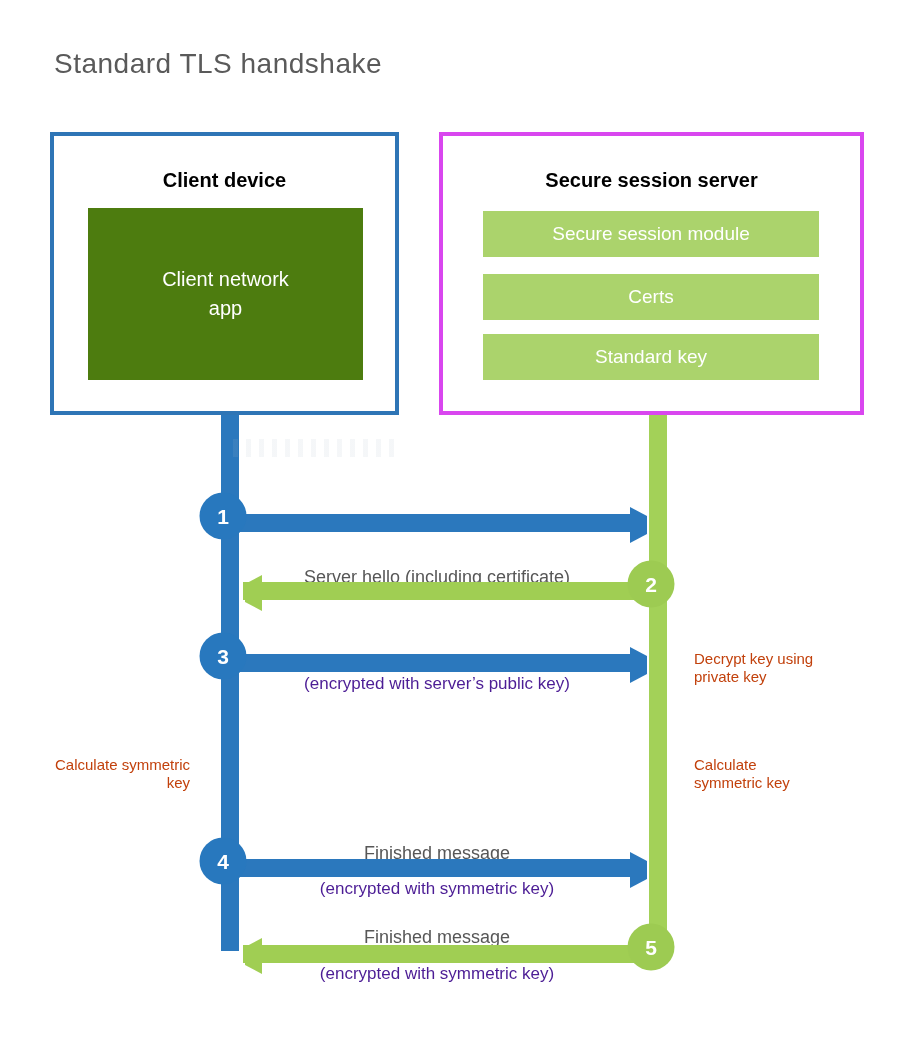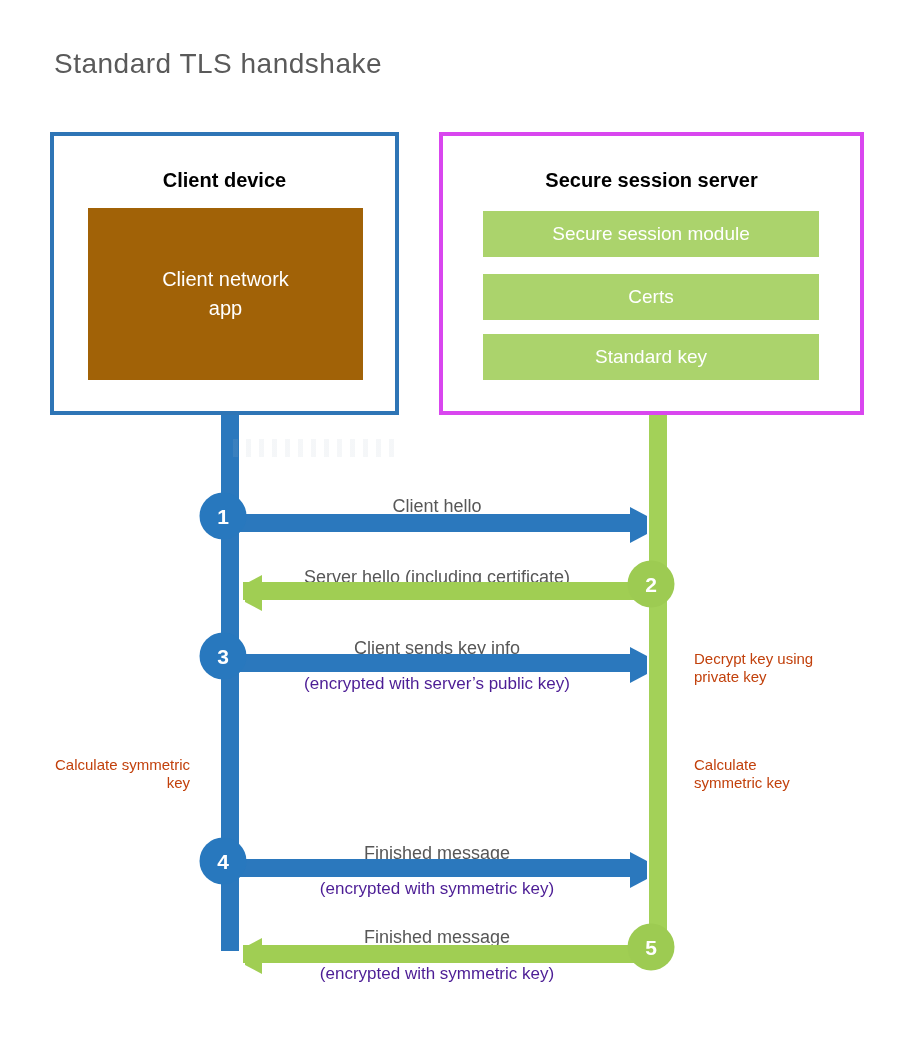--- a/index.html
+++ b/index.html
@@ -21,21 +21,21 @@
   
   .entity-box { position: absolute; top: 123px; background: #ffffff; }
   .client-box  { left: 41px;  width: 349px; height: 283px; border: 4px solid #2e75b6; }
   .server-box  { left: 430px; width: 425px; height: 283px; border: 4px solid #d946ef; }
   .entity-title {
     position: absolute; left: 0; right: 0; top: 24px;
     text-align: center; font-size: 20px; font-weight: bold; color: #000000;
   }
   .client-app {
     position: absolute; left: 34px; top: 72px; width: 275px; height: 172px;
-    background: #a16207; color: #ffffff; font-size: 20px;
+    background: #4d7c0f; color: #ffffff; font-size: 20px;
     display: flex; align-items: center; justify-content: center; text-align: center;
   }
   .client-app span { display: inline-block; max-width: 175px; line-height: 1.45; }
   .server-bar {
     position: absolute; left: 40px; width: 336px; height: 46px;
     background: #abd36c; color: #ffffff; font-size: 19px;
     display: flex; align-items: center; justify-content: center; text-align: center;
   }
   .bar-0 { top: 75px; } .bar-1 { top: 138px; } .bar-2 { top: 198px; }
 
@@ -110,35 +110,33 @@
     </div>
     <div class="server-bar bar-2">
       <span>Standard key</span>
     </div>
   </div>
 
   <div class="lifeline blue"></div>
   <div class="lifeline green"></div>
   <div class="ghost-dashes"></div>
 
-  <div class="msg-label" style="top:478px">Client hello</div>
   <div class="shaft blue" style="left:217px; top:504.5px; width:406px"></div>
   <div class="head right blue" style="left:621px; top:498px"></div>
   <div class="step-circle blue" style="left:214px; top:507px">
     <span>1</span>
   </div>
 
   <div class="msg-label" style="top:549px">Server hello (including certificate)</div>
   <div class="shaft green" style="left:234px; top:572.5px; width:406px"></div>
   <div class="head left green" style="left:218px; top:566px"></div>
   <div class="step-circle green" style="left:642px; top:575px">
     <span>2</span>
   </div>
 
-  <div class="msg-label" style="top:620px">Client sends key info</div>
   <div class="shaft blue" style="left:217px; top:644.5px; width:406px"></div>
   <div class="head right blue" style="left:621px; top:638px"></div>
   <div class="msg-sublabel" style="top:656px">(encrypted with server’s public key)</div>
   <div class="step-circle blue" style="left:214px; top:647px">
     <span>3</span>
   </div>
 
   <div class="side-note note-right-decrypt">Decrypt key using private key</div>
   <div class="side-note note-left">Calculate symmetric key</div>
   <div class="side-note note-right-calc">Calculate symmetric key</div>

